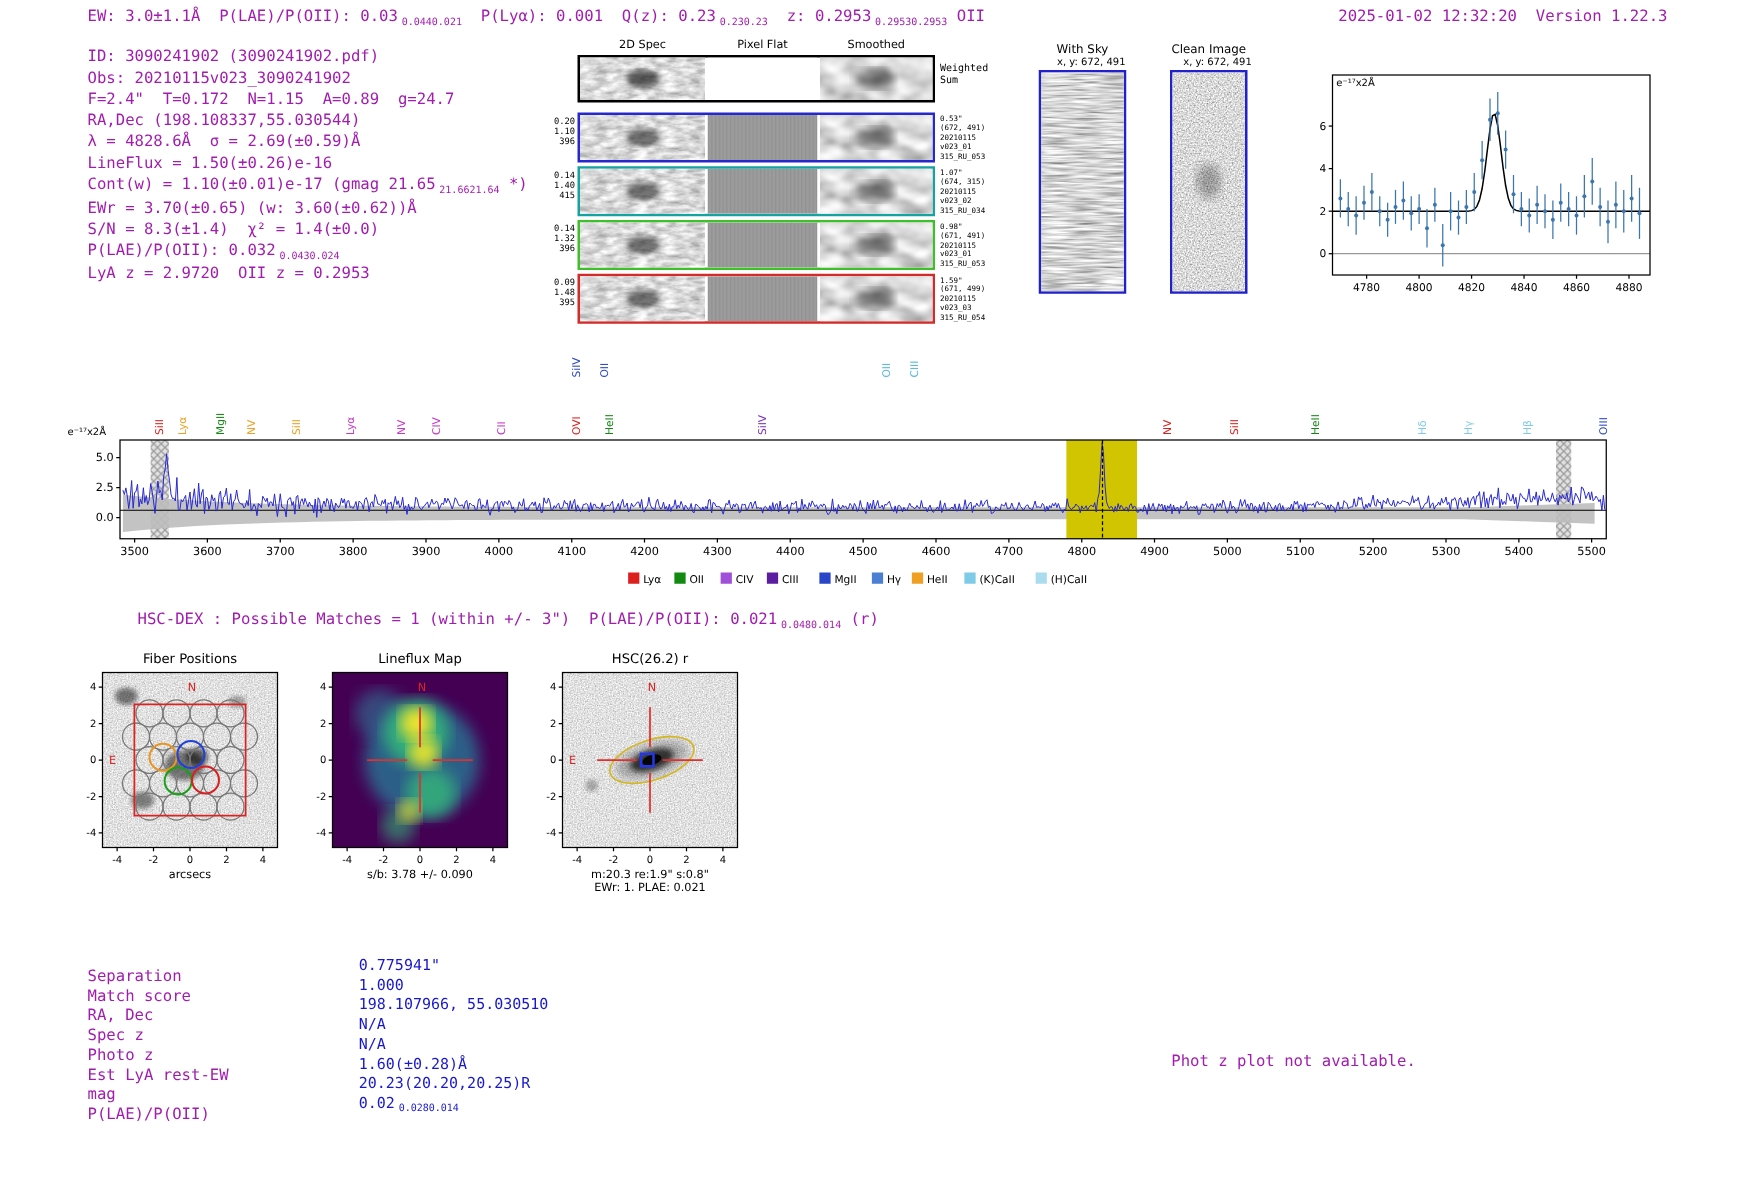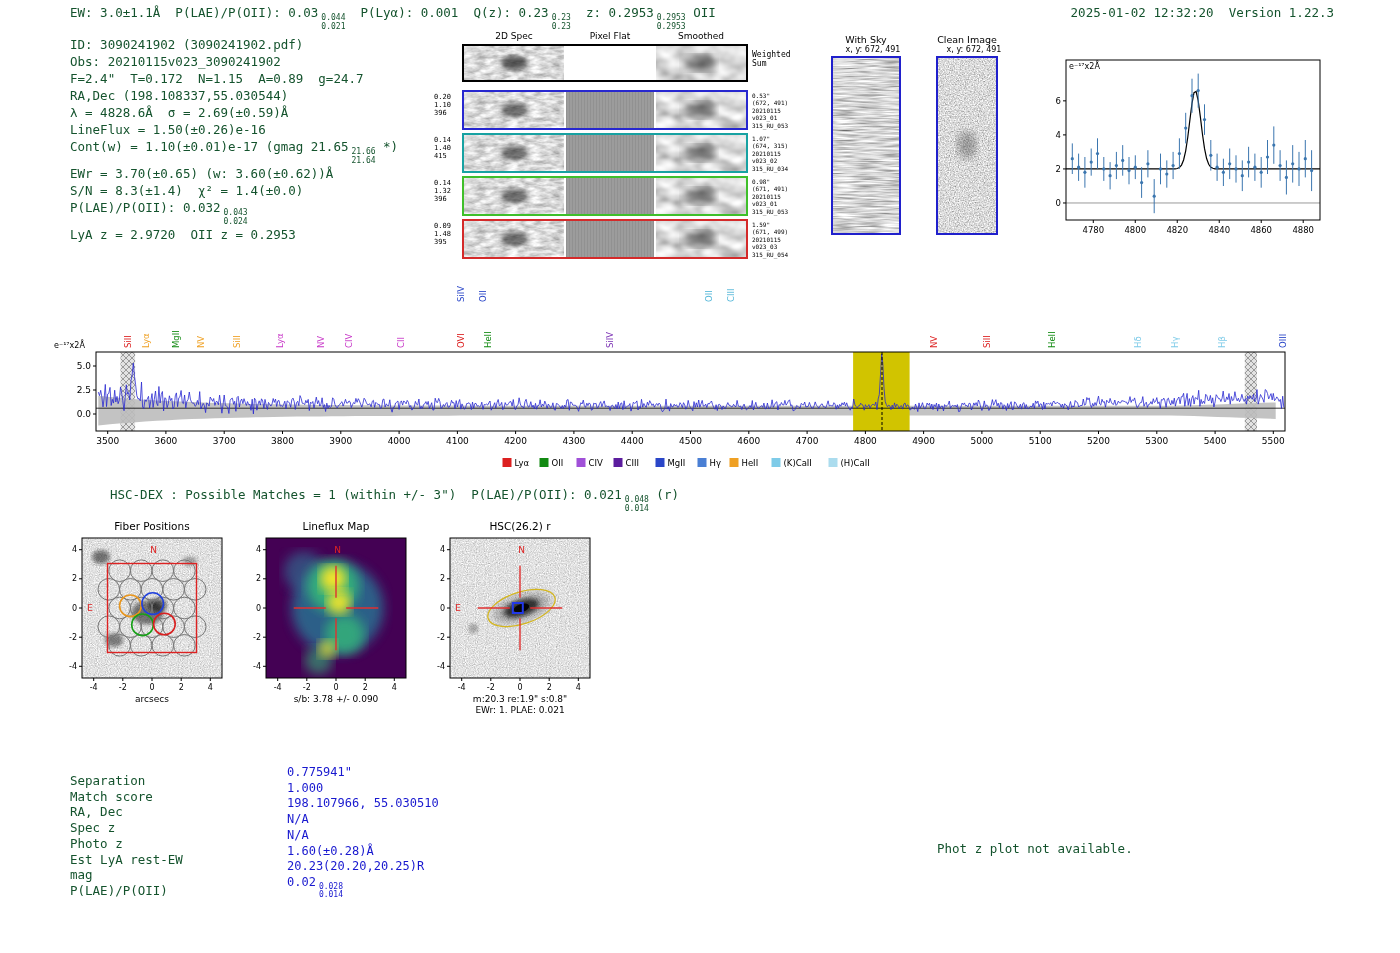--- a/index.html
+++ b/index.html
@@ -1,27 +1,27 @@
 <!DOCTYPE html>
 <html><head>
 <meta charset="utf-8">
 <style>
 *{margin:0;padding:0;box-sizing:border-box}
 html,body{background:#fff}
 #page{position:relative;width:1400px;height:953px;background:#fff;color:#000;overflow:hidden;
   font-family:"DejaVu Sans Mono",monospace;}
-.mono{font-family:"DejaVu Sans Mono",monospace;white-space:pre;font-size:12.5px;line-height:17px;color:#14532d;}
+.mono{font-family:"DejaVu Sans Mono",monospace;white-space:pre;font-size:12.5px;line-height:17px;color:#a21caf;}
 .topline{position:absolute;left:70px;top:4px;}
 .dateline{position:absolute;right:66px;top:4px;}
 #infoblock{position:absolute;left:70px;top:36px;}
-.stack{display:inline-flex;flex-direction:column;vertical-align:-3px;margin-left:3px;line-height:1;}
+.stack{display:inline-flex;flex-direction:row;vertical-align:-3px;margin-left:3px;line-height:1;}
 .stack span{font-size:8px;line-height:8.5px;}
 .srow{position:absolute;border:2px solid #000;display:flex;gap:2px;background:#fff;}
 .srow svg{display:block;}
-.leftlab{position:absolute;width:26px;text-align:left;font-size:7px;line-height:8px;white-space:pre;}
+.leftlab{position:absolute;width:26px;text-align:right;font-size:7px;line-height:8px;white-space:pre;}
 .rightlab{position:absolute;left:752px;font-size:6px;line-height:7.4px;white-space:pre;}
 .rightlab.big{font-size:8px;line-height:9px;}
 .colhead{position:absolute;font-size:9px;font-family:"DejaVu Sans",sans-serif;transform:translateX(-50%);white-space:nowrap;}
 .ptitle{position:absolute;font-size:9.5px;font-family:"DejaVu Sans",sans-serif;transform:translateX(-50%);white-space:nowrap;}
 .psub{position:absolute;font-size:8px;font-family:"DejaVu Sans",sans-serif;transform:translateX(-50%);white-space:nowrap;padding-left:14px;}
 .panelimg{position:absolute;border:2px solid #2020cc;background:#fff;}
 .panelimg svg{display:block;}
 #spectrum{position:absolute;left:48px;top:262px;}
 #linefit{position:absolute;left:1036px;top:48px;}
 #hscline{position:absolute;left:70px;top:486px;margin-left:40px;}

